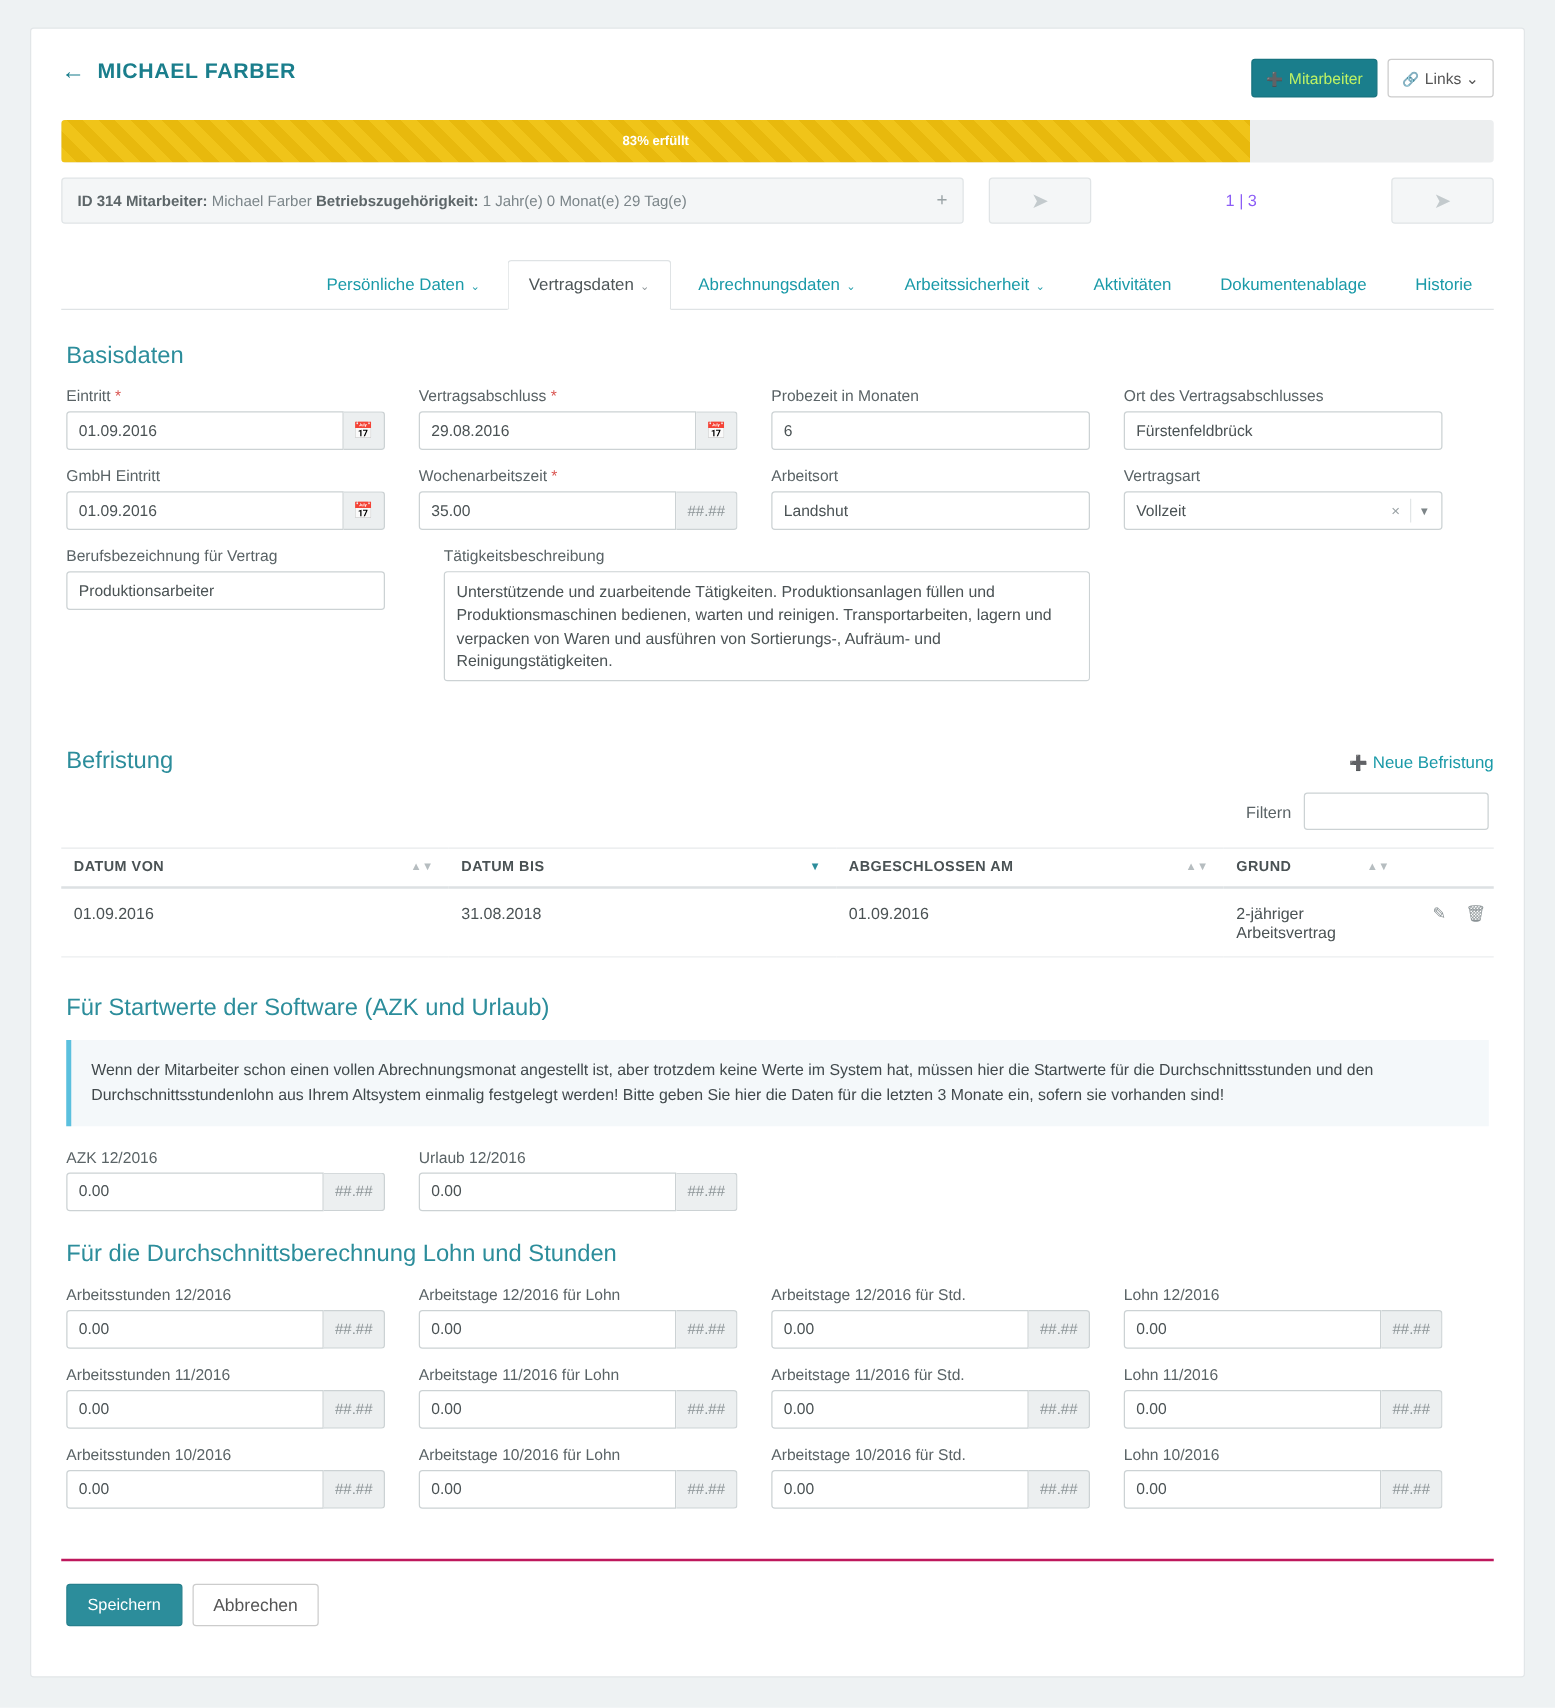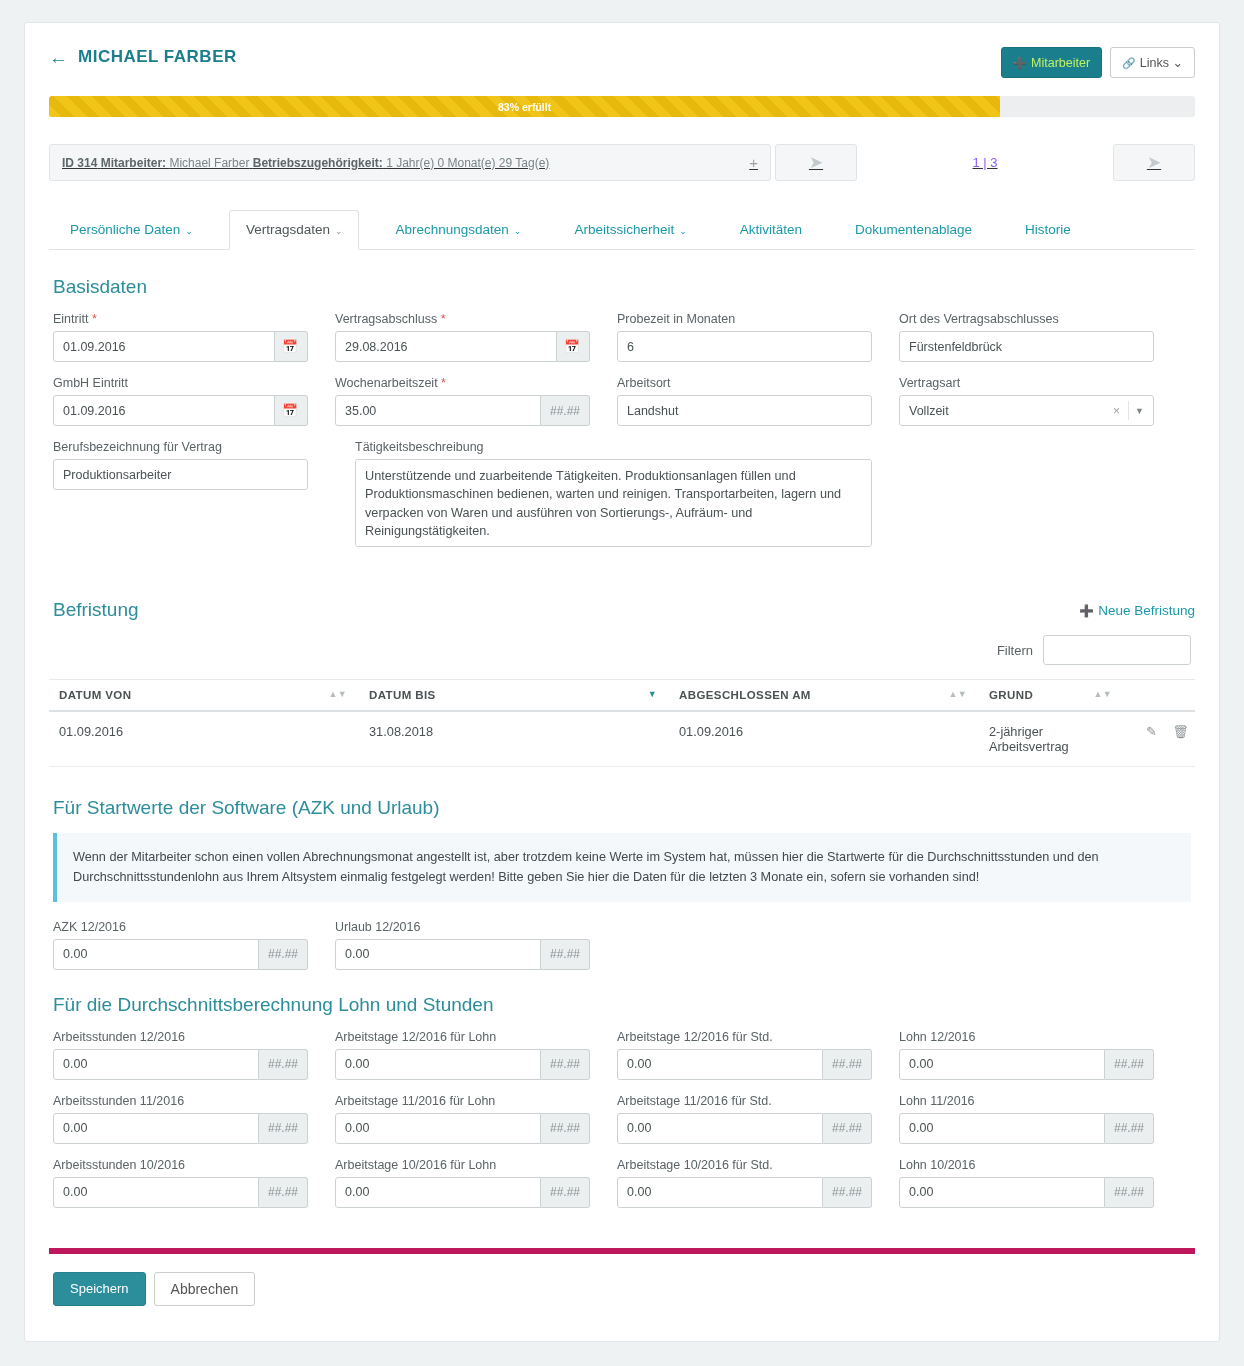--- a/index.html
+++ b/index.html
@@ -43,37 +43,37 @@
     font-size: 12.5px; border-radius: 3px; padding: 7px 11px; cursor: pointer;
     border: 1px solid transparent; white-space: nowrap;
   }
   .btn-primary { background: #1a7e8c; color: #bef264; border-color: #17737f; }
   .btn-default { background: #fff; color: #555; border-color: #ccc; }
   .btn .ic { font-size: 11px; margin-right: 4px; }
 
   
   .progress-wrap {
     margin-top: 18px;
-    height: 21px;
+    height: 34px;
     background: #eceeef;
     border-radius: 3px;
     overflow: hidden;
     position: relative;
   }
   .progress-bar {
     height: 100%;
     width: 83%;
     background: repeating-linear-gradient(
       45deg, #f0c419 0 9px, #e8b90d 9px 18px);
     color: #fff; font-size: 10.5px; font-weight: bold;
     display: flex; align-items: center; justify-content: center;
   }
 
   
-  .strip-row { display: flex; align-items: stretch; gap: 4px; margin-top: 27px; text-decoration: underline; }
+  .strip-row { display: flex; align-items: stretch; gap: 20px; margin-top: 12px; }
   .id-strip {
     flex: 0 0 722px;
     background: #f4f6f7;
     border: 1px solid #e0e4e6;
     border-radius: 3px;
     font-size: 12px;
     color: #7b8589;
     padding: 9px 12px;
     display: flex; align-items: center; justify-content: space-between;
   }
@@ -86,22 +86,23 @@
   }
   .pager {
     flex: 1; display: flex; align-items: center; justify-content: center;
     font-size: 13px; color: #8b5cf6;
   }
 
   
   .tabs {
     margin-top: 28px;
     border-bottom: 1px solid #dfe3e5;
-    display: flex; align-items: flex-end; gap: 19px;
+    display: flex; align-items: flex-end; gap: 5px;
     padding-left: 4px;
+    justify-content: flex-end;
   }
   .tab {
     font-size: 13.5px; color: #1a9aa8; padding: 11px 16px 12px 16px;
     cursor: pointer; background: transparent; border: 1px solid transparent;
     border-radius: 3px 3px 0 0; position: relative; top: 1px; white-space: nowrap;
   }
   .tab .caret { font-size: 9px; margin-left: 5px; color: #1a9aa8; }
   .tab.active {
     color: #4e5658; background: #fff;
     border-color: #dfe3e5; border-bottom-color: #fff;
@@ -204,21 +205,21 @@
 
   
   .alert {
     background: #f4f8fa; border-left: 4px solid #5bc0de;
     padding: 14px 16px; margin: 14px 4px 0 4px;
     font-size: 12.7px; color: #41494c; line-height: 1.6;
   }
 
   
   .footer {
-    margin-top: 26px; padding-top: 18px; border-top: 6px solid #be185d;
+    margin-top: 26px; padding-top: 18px; border-top: 2px solid #be185d;
     display: flex; gap: 8px; padding-left: 4px;
   }
   .btn-save { background: #2c8d9b; color: #fff; border-color: #27808d; padding: 8px 16px; font-size: 13px; }
   .btn-cancel { background: #fff; color: #555; border-color: #ccc; padding: 8px 16px; font-size: 14px; }
 </style>
 </head>
 <body>
 
 <div class="page">
 <div class="card">

